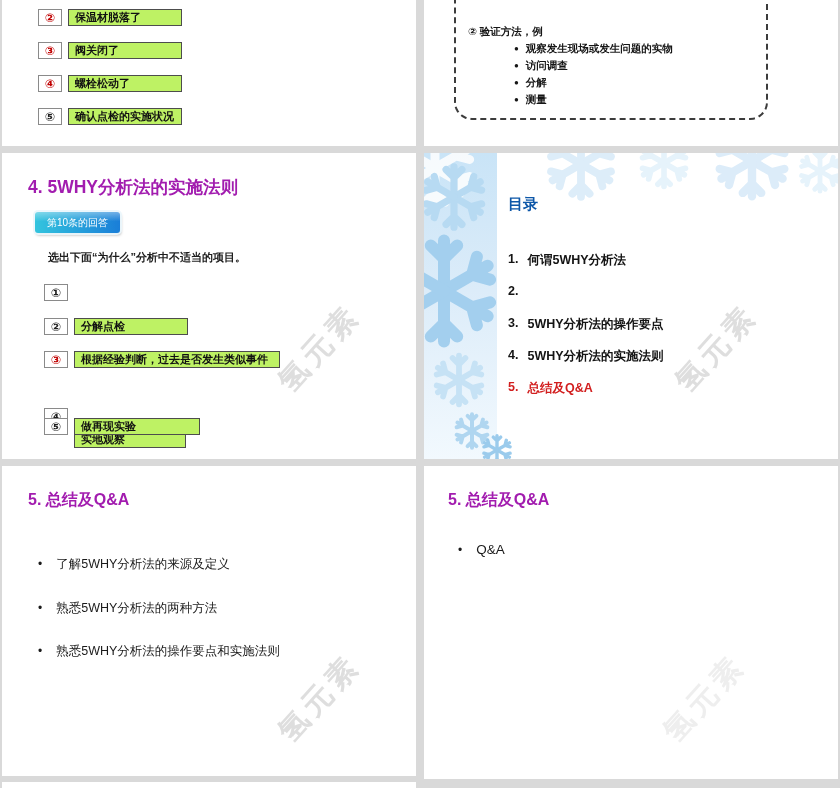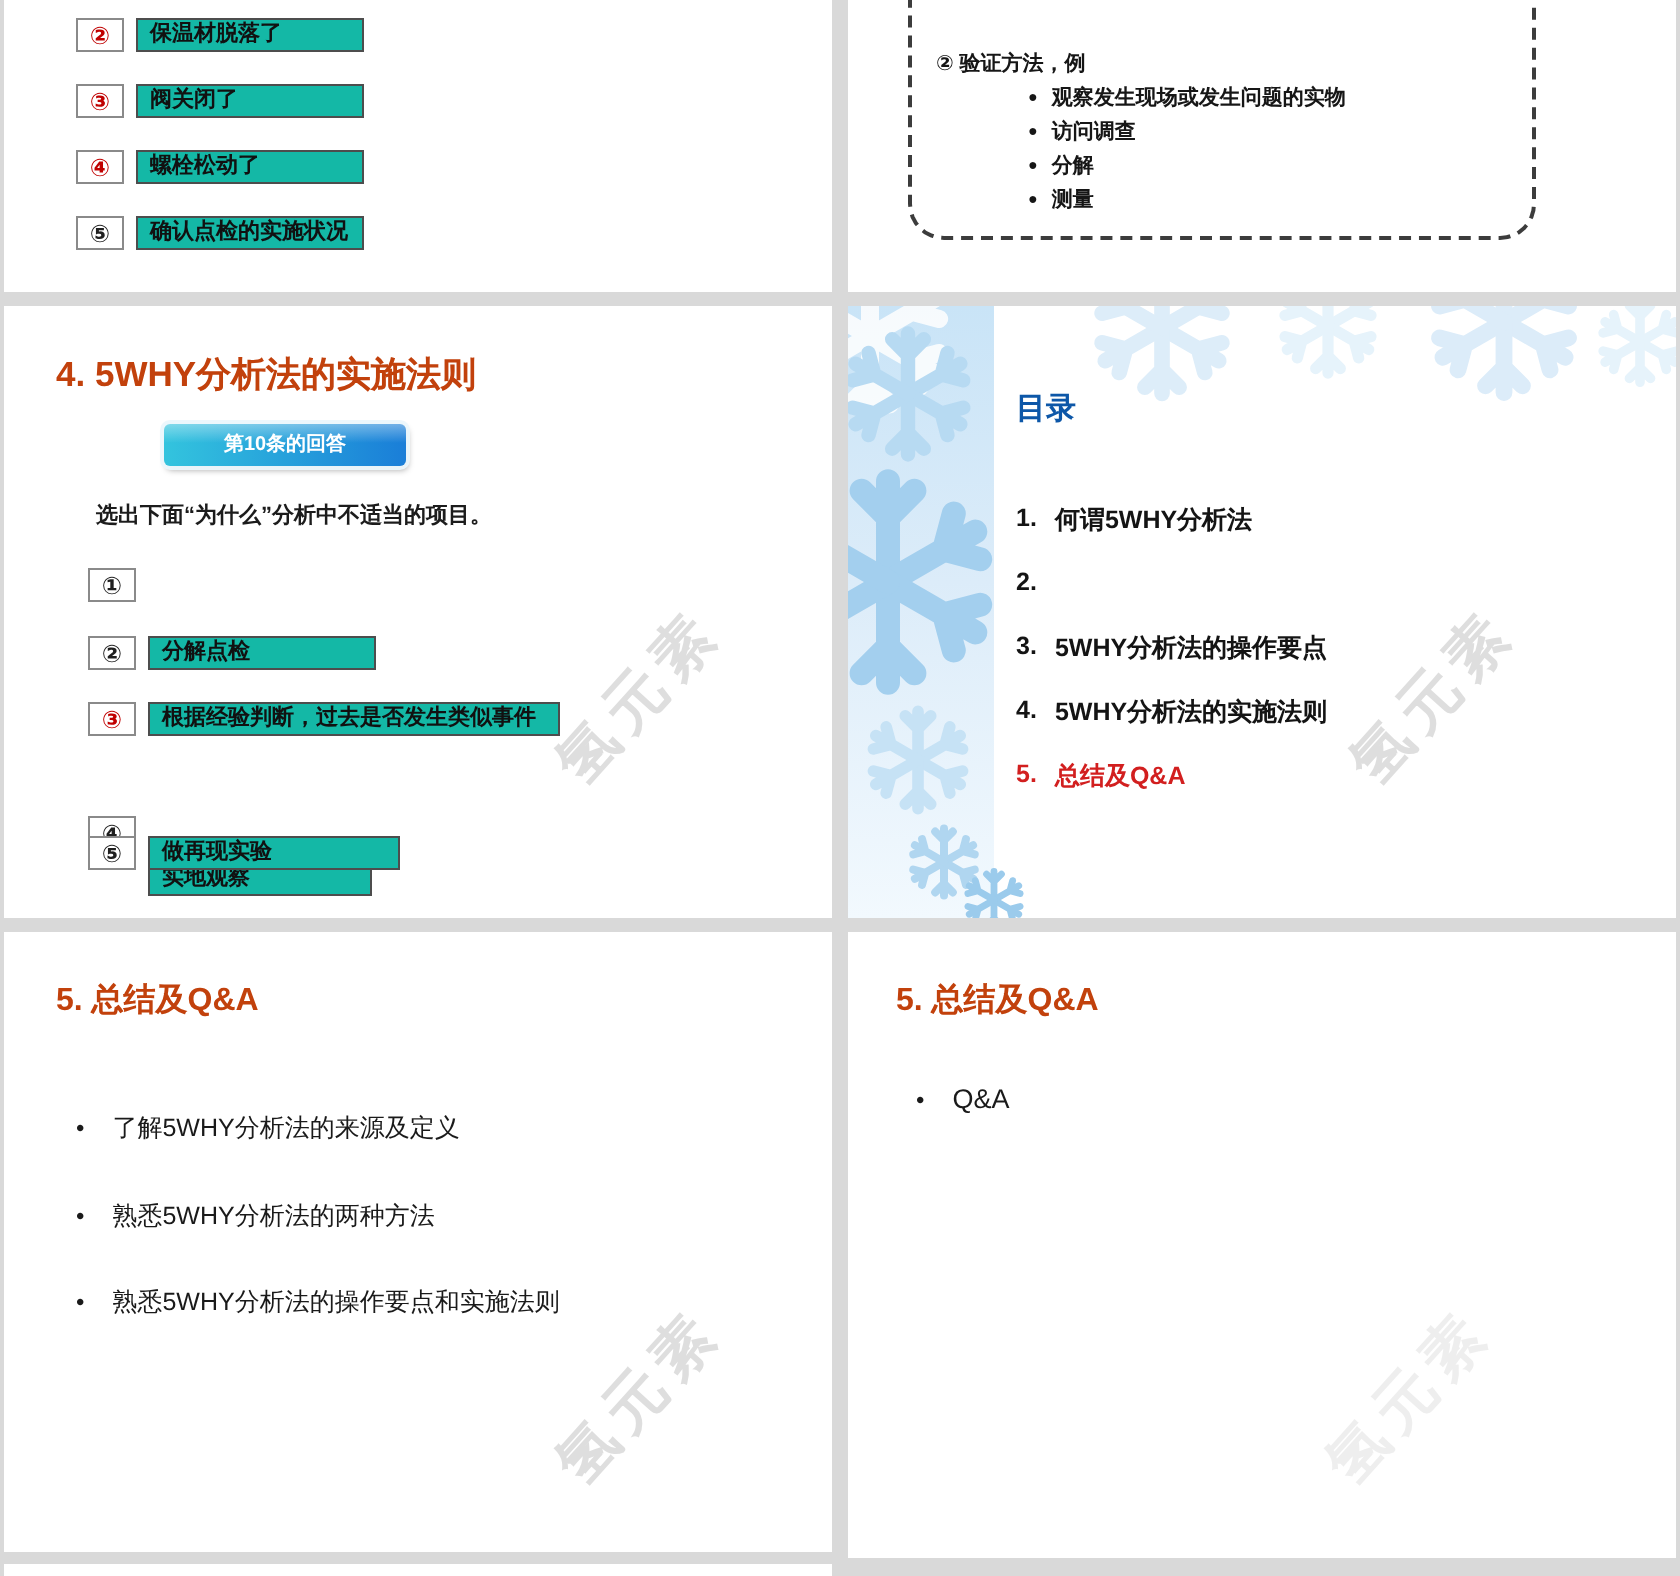--- a/index.html
+++ b/index.html
@@ -12,44 +12,43 @@
 
   
   .item-row{position:absolute;display:flex;align-items:center;gap:6px;}
   .num-box{
     width:24px;height:17px;flex:0 0 24px;border:1px solid #8a8a8a;background:#fff;
     font-size:12px;line-height:17px;text-align:center;font-weight:bold;box-sizing:border-box;
   }
   .num-red{color:#c00000;}
   .num-black{color:#1f1f1f;}
   .ans-box{
-    height:17px;border:1px solid #4d4d4d;background:#14b8a6;box-sizing:border-box;
+    height:17px;border:1px solid #4d4d4d;background:#bef264;box-sizing:border-box;
     font-size:11px;line-height:15px;font-weight:bold;color:#111;padding:0 6px;
     white-space:nowrap;overflow:hidden;
   }
 
-  .slide-title{position:absolute;color:#c2410c;font-weight:bold;white-space:nowrap;}
+  .slide-title{position:absolute;color:#a21caf;font-weight:bold;white-space:nowrap;}
 
   
   .dashed-box{
     position:absolute;border:2px dashed #3c3c3c;border-radius:18px;box-sizing:border-box;
   }
   .note-line{position:absolute;font-size:10.5px;font-weight:bold;color:#161616;white-space:nowrap;}
   .note-bullet{position:absolute;display:flex;align-items:center;gap:7px;
     font-size:10.5px;font-weight:bold;color:#161616;white-space:nowrap;}
   .note-bullet .dot{font-size:8px;line-height:10px;}
 
   
   .badge{
-    position:absolute;width:121px;height:21px;border-radius:3px;text-align:center;
-    color:#fff;font-size:10px;font-weight:bold;line-height:21px;
+    position:absolute;width:85px;height:21px;border-radius:3px;text-align:center;
+    color:#fff;font-size:10px;font-weight:normal;line-height:21px;
     background:linear-gradient(180deg,rgba(255,255,255,.38),rgba(255,255,255,0) 45%),
                linear-gradient(90deg,#33c4de 0%,#1a7ed8 100%);
     box-shadow:0 0 0 2px rgba(235,247,252,.95),1px 2px 3px rgba(0,0,0,.35);
-    margin-left:47px;
   }
   .instruction{position:absolute;font-size:11px;font-weight:bold;color:#1c1c1c;white-space:nowrap;}
 
   
   .toc-band{
     position:absolute;left:0;top:0;width:73px;height:100%;overflow:hidden;
     background:linear-gradient(180deg,#c9e4f7 0%,#dcecf9 45%,#f2f9fe 100%);
   }
   .toc-item{position:absolute;display:flex;gap:9px;font-size:12.5px;font-weight:bold;color:#141414;white-space:nowrap;}
   .toc-red{color:#d21f1f;}

